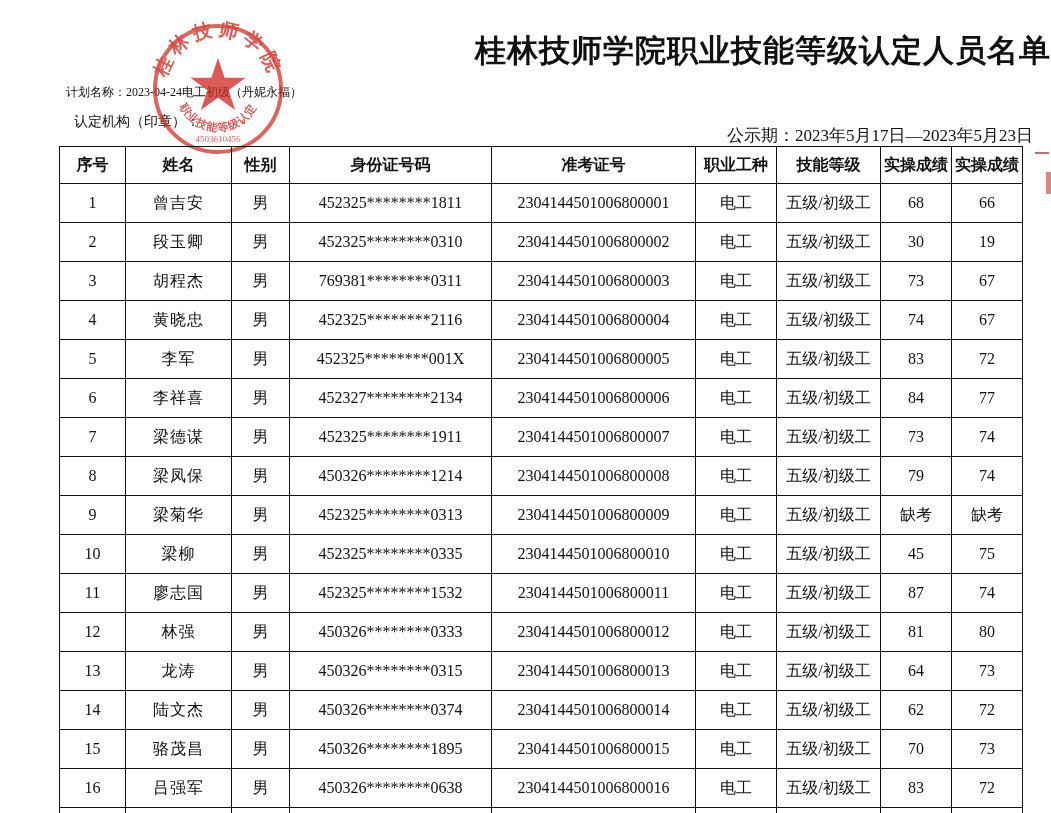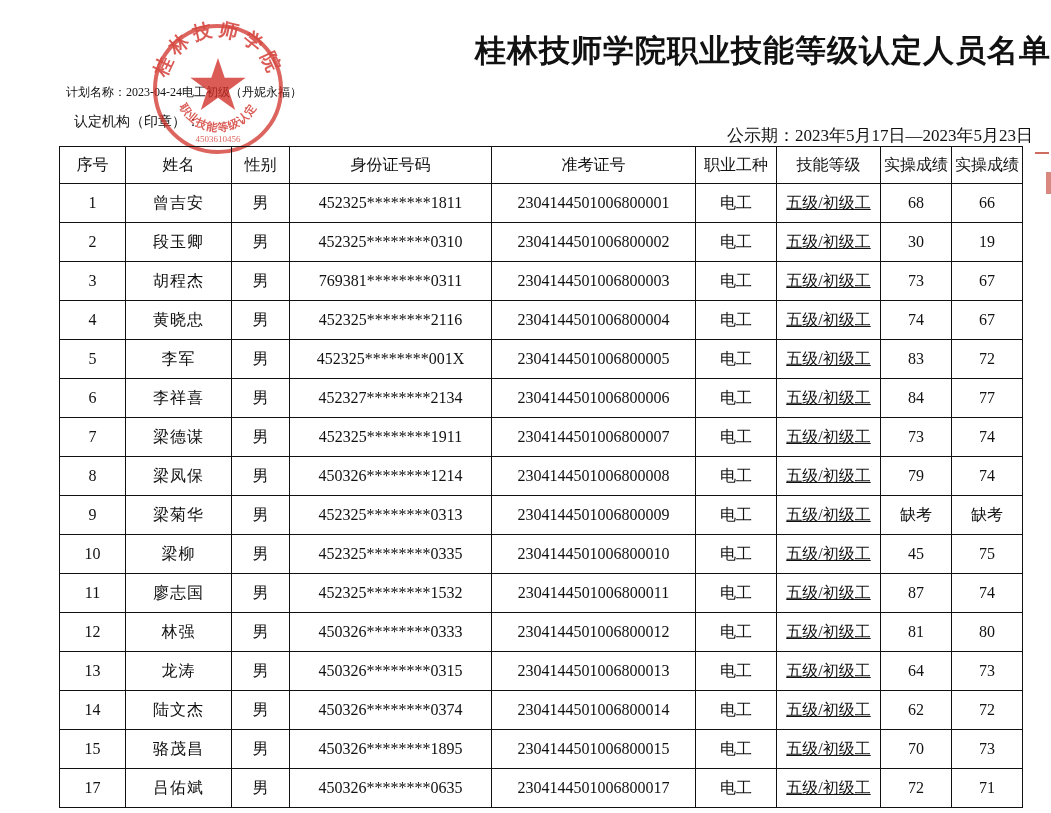--- a/index.html
+++ b/index.html
@@ -97,36 +97,36 @@
     text-align: center;
     vertical-align: middle;
     font-size: 16px;
     height: 38px;
     padding: 0 2px;
     font-family: "Liberation Serif", "DejaVu Serif", serif;
     white-space: nowrap;
     overflow: hidden;
   }
   table.roster th {
-    font-weight: normal;
+    font-weight: bold;
     height: 36px;
   }
   col.c-idx    { width: 66px; }
   col.c-name   { width: 106px; }
   col.c-sex    { width: 58px; }
   col.c-id     { width: 202px; }
   col.c-exam   { width: 204px; }
   col.c-occ    { width: 81px; }
   col.c-level  { width: 104px; }
   col.c-theory { width: 71px; }
   col.c-prac   { width: 71px; }
 
   .cell-name { font-size: 17px; letter-spacing: 1px; }
   .cell-id, .cell-exam { font-size: 15px; letter-spacing: 0; }
-  .cell-level { font-size: 15px; text-decoration: underline; }
+  .cell-level { font-size: 15px; }
 
   
   .edge-mark-1 {
     position: absolute;
     right: 2px;
     top: 152px;
     width: 14px;
     height: 2px;
     background: #c0392b;
     opacity: 0.75;
@@ -368,20 +368,31 @@
             <td class="cell-name">骆茂昌</td>
             <td>男</td>
             <td class="cell-id">450326********1895</td>
             <td class="cell-exam">2304144501006800015</td>
             <td>电工</td>
             <td class="cell-level">五级/初级工</td>
             <td>70</td>
             <td>73</td>
           </tr>
           <tr>
+            <td>16</td>
+            <td class="cell-name">吕强军</td>
+            <td>男</td>
+            <td class="cell-id">450326********0638</td>
+            <td class="cell-exam">2304144501006800016</td>
+            <td>电工</td>
+            <td class="cell-level">五级/初级工</td>
+            <td>83</td>
+            <td>72</td>
+          </tr>
+          <tr>
             <td>17</td>
             <td class="cell-name">吕佑斌</td>
             <td>男</td>
             <td class="cell-id">450326********0635</td>
             <td class="cell-exam">2304144501006800017</td>
             <td>电工</td>
             <td class="cell-level">五级/初级工</td>
             <td>72</td>
             <td>71</td>
           </tr>

